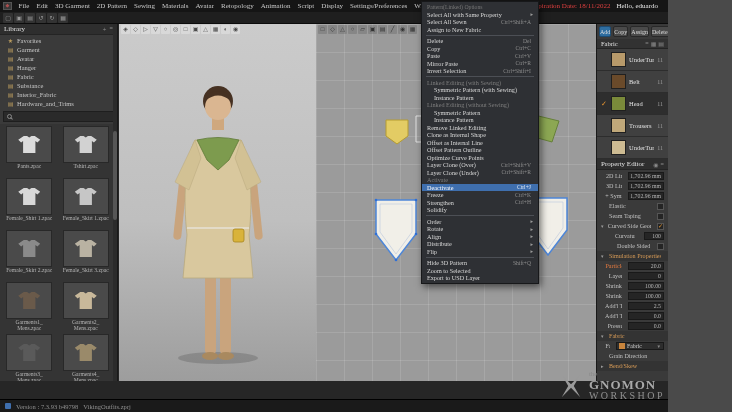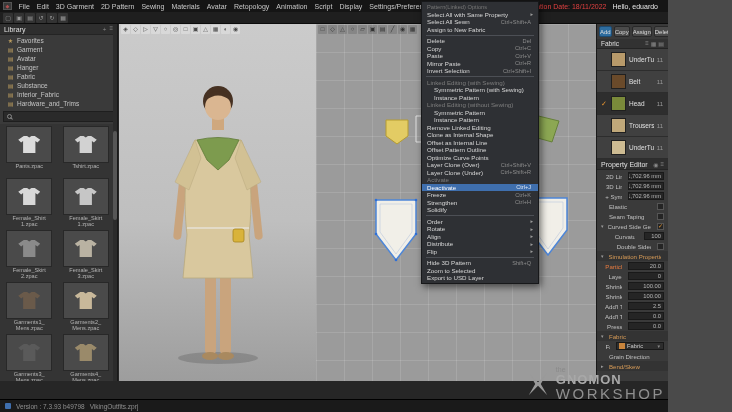--- a/index.html
+++ b/index.html
@@ -1,18 +1,18 @@
 <!DOCTYPE html>
 <html><head>
 <meta charset="utf-8">
 <style>
   *{margin:0;padding:0;box-sizing:border-box;}
   html,body{background:#4a4a4a;}
   .app{position:relative;width:668px;height:412px;background:#262626;overflow:hidden;
-       font-family:Liberation Sans, sans-serif;color:#ccc;}
+       font-family:Liberation Serif, serif;color:#ccc;}
 
   
   .menubar{position:absolute;top:0;left:0;right:0;height:12px;background:#151515;
            display:flex;align-items:center;font-size:7px;color:#c8c8c8;z-index:5;padding:0 2px;}
   .logo{width:9px;height:8px;background:#3a3a3a;border:1px solid #555;margin:0 3px 0 1px;
         color:#b05050;font-size:5px;line-height:6px;text-align:center;}
   .menus{display:flex;}
   .menu-item{padding:0 3.5px;white-space:nowrap;cursor:default;}
   .expiry{margin-left:auto;color:#e04040;white-space:nowrap;}
   .greet{color:#e8e8e8;margin:0 8px 0 6px;white-space:nowrap;}
@@ -130,21 +130,21 @@
   
   .statusbar{position:absolute;left:0;right:0;bottom:0;height:13px;background:#1a1a1a;
              border-top:1px solid #000;display:flex;align-items:center;padding:0 5px;
              font-size:6.5px;color:#8f8f8f;gap:5px;z-index:5;}
   .sdot{width:6px;height:6px;background:#3f6fae;border-radius:1px;}
   .watermark{position:absolute;right:3px;bottom:11px;display:flex;align-items:center;gap:5px;
              color:#9c9c9c;z-index:6;}
   .wm-text{line-height:1;}
   .wm-the{font-size:7px;color:#8a8a8a;}
   .wm-big{font-size:13px;font-weight:bold;letter-spacing:1px;color:#a8a8a8;}
-  .wm-sub{font-size:15px;letter-spacing:2.5px;color:#8f8f8f;}
+  .wm-sub{font-size:10px;letter-spacing:2.5px;color:#8f8f8f;}
 </style>
 </head>
 <body>
 
 <div class="app">
 
   <div class="menubar">
     <div class="logo">◆</div>
     <div class="menus">
       <div class="menu-item">File</div>

